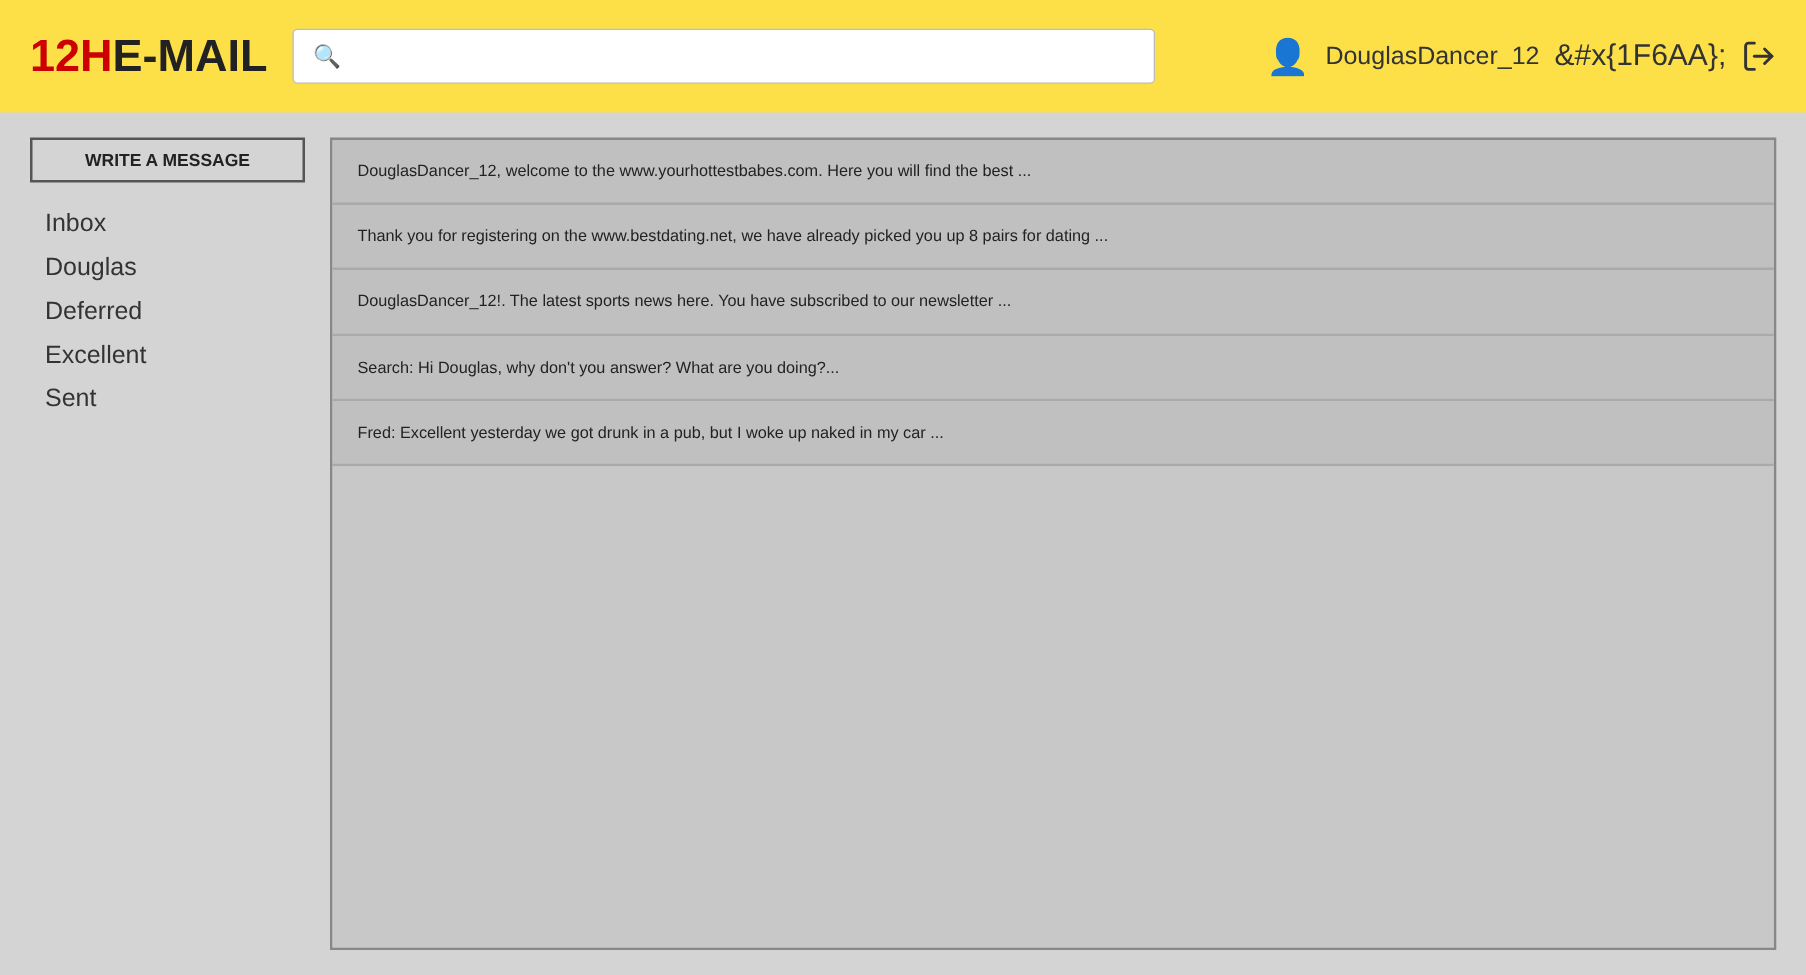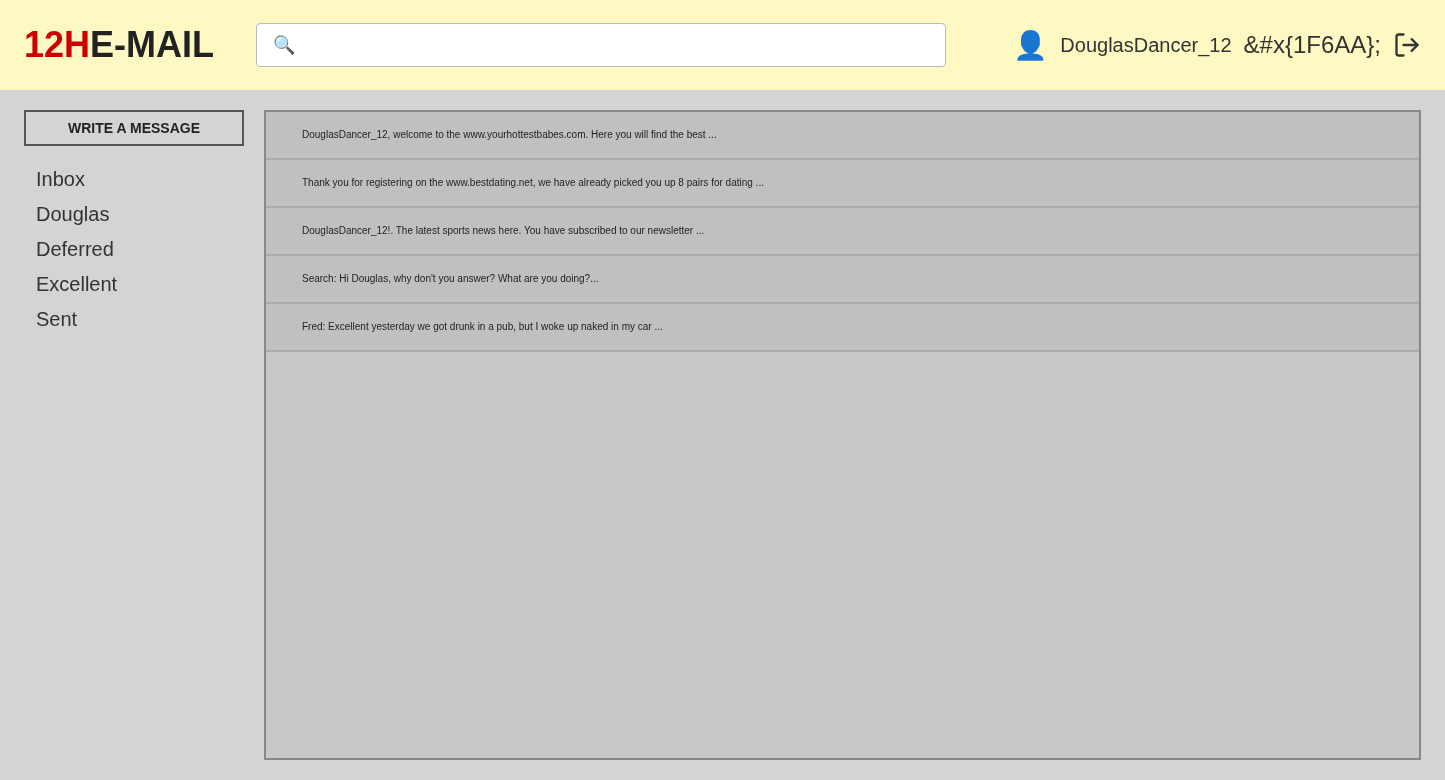--- a/index.html
+++ b/index.html
@@ -14,23 +14,22 @@
       width: 1445px;
       height: 780px;
       overflow: hidden;
     }
 
     
     .header {
       display: flex;
       align-items: center;
       padding: 16px 24px;
-      background-color: #fef9c3;
+      background-color: #fde047;
       height: 90px;
-      gap: 22px;
     }
 
     .logo {
       font-size: 36px;
       font-weight: bold;
       color: #222;
       margin-right: 20px;
       user-select: none;
     }
 
@@ -132,23 +131,23 @@
     
     .email-list {
       flex: 1;
       border: 2px solid #888;
       background: #c8c8c8;
       display: flex;
       flex-direction: column;
     }
 
     .email-item {
-      padding: 16px 36px;
+      padding: 16px 20px;
       border-bottom: 2px solid #aaa;
-      font-size: 10px;
+      font-size: 13px;
       color: #222;
       background-color: #c0c0c0;
       cursor: pointer;
       line-height: 1.4;
     }
 
     .email-item:last-child {
       border-bottom: none;
     }
 

